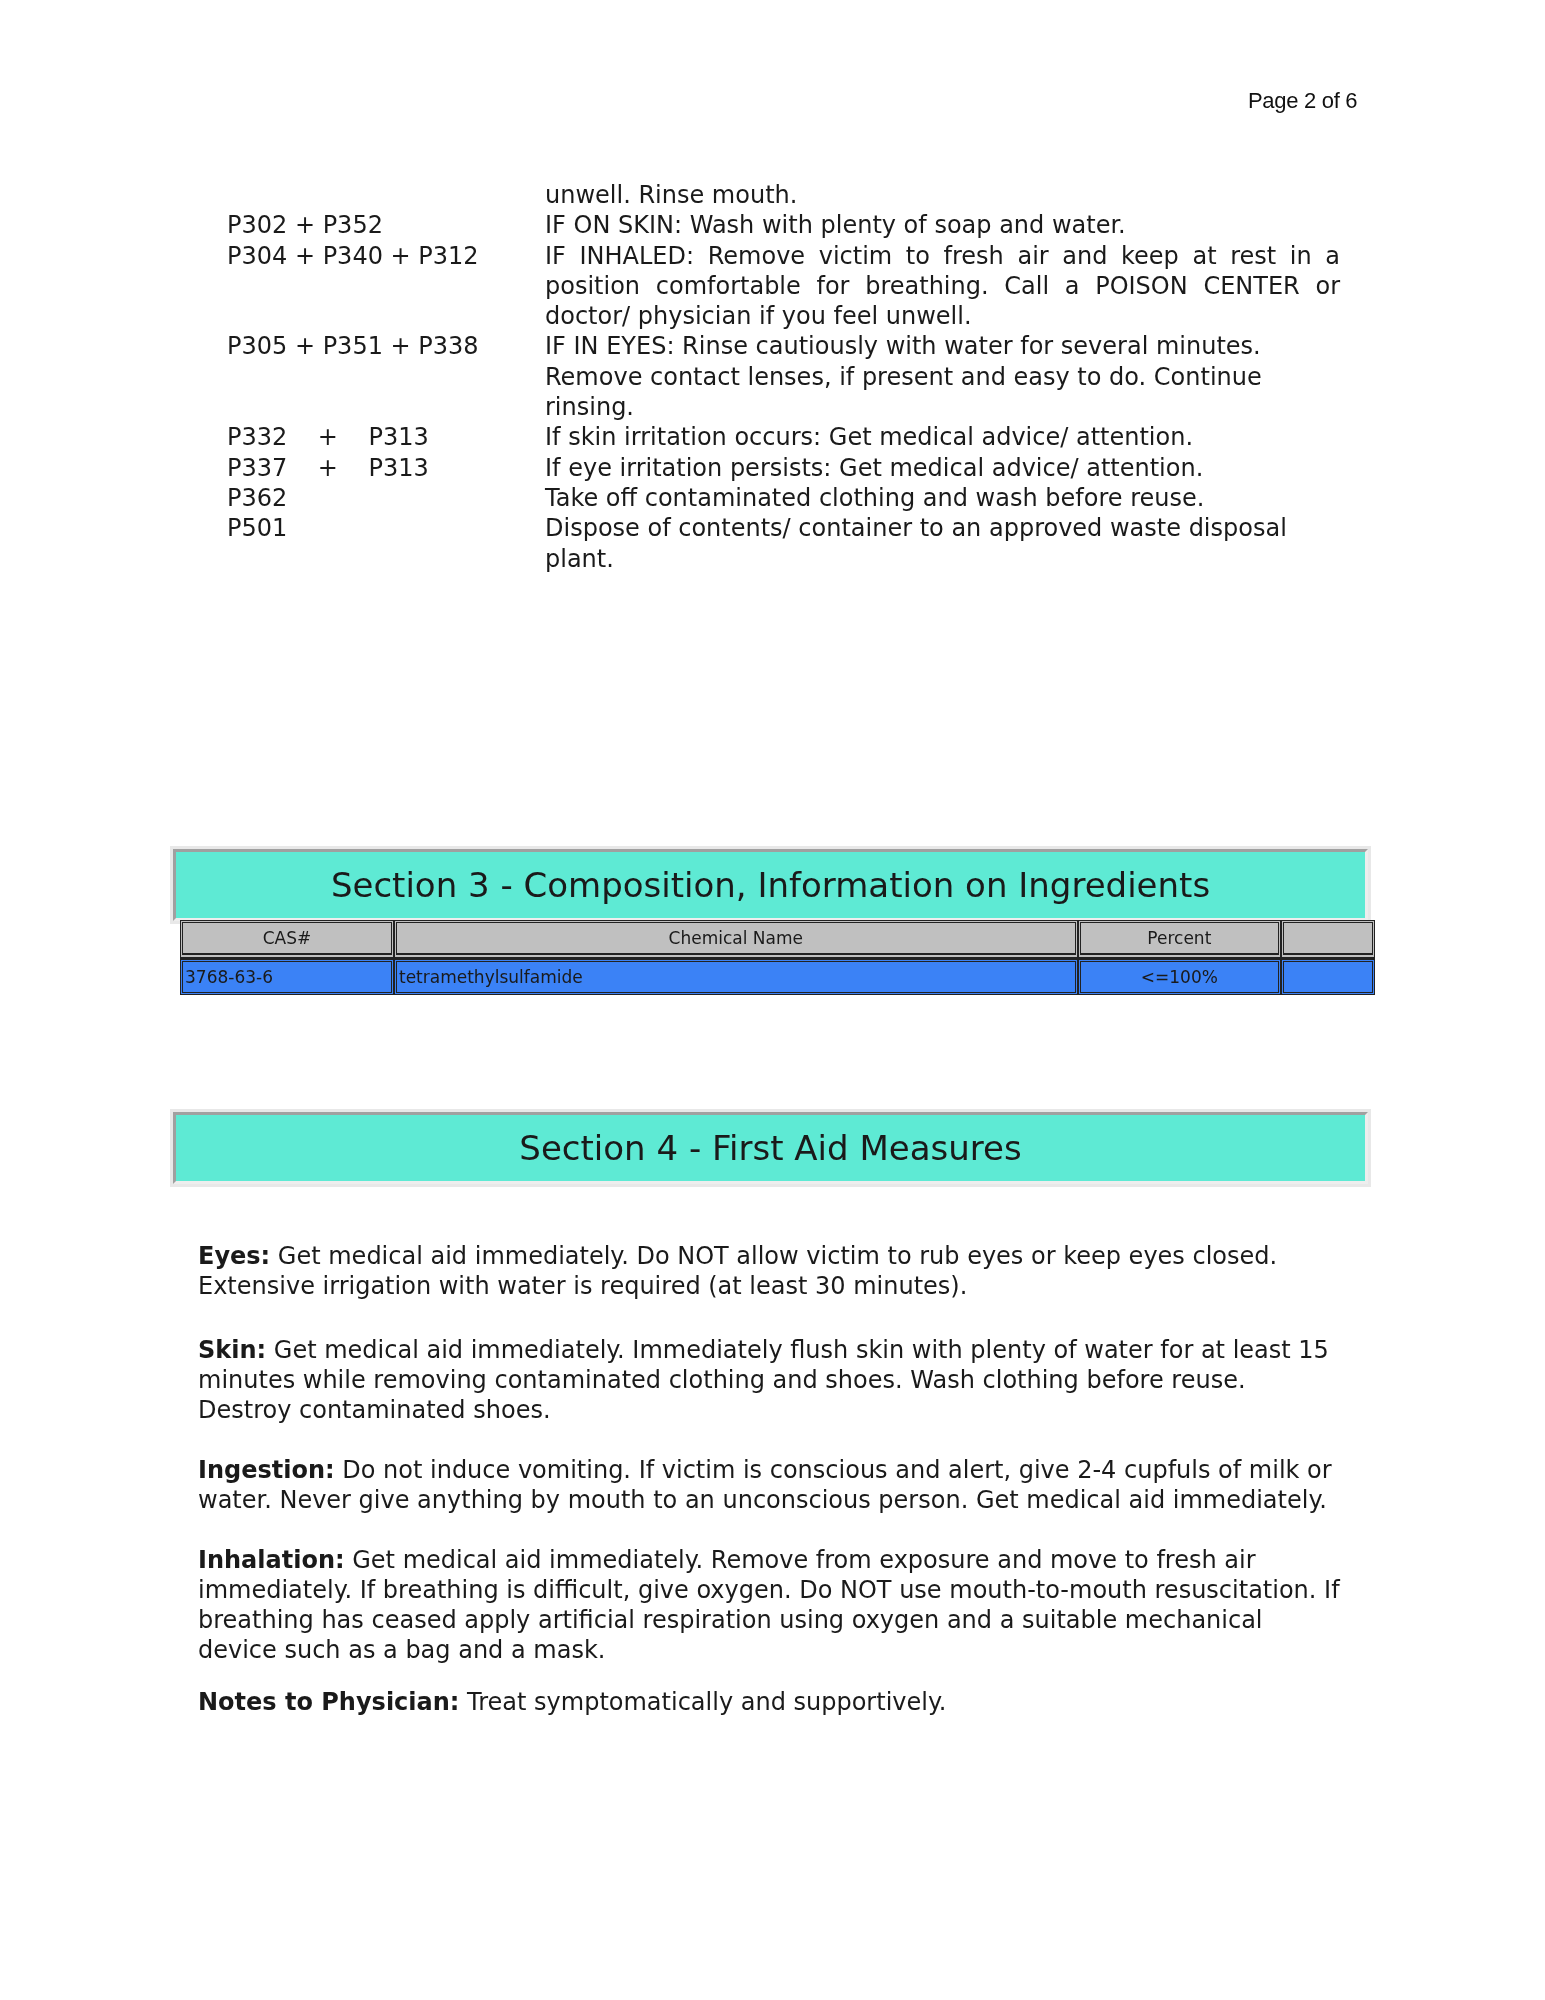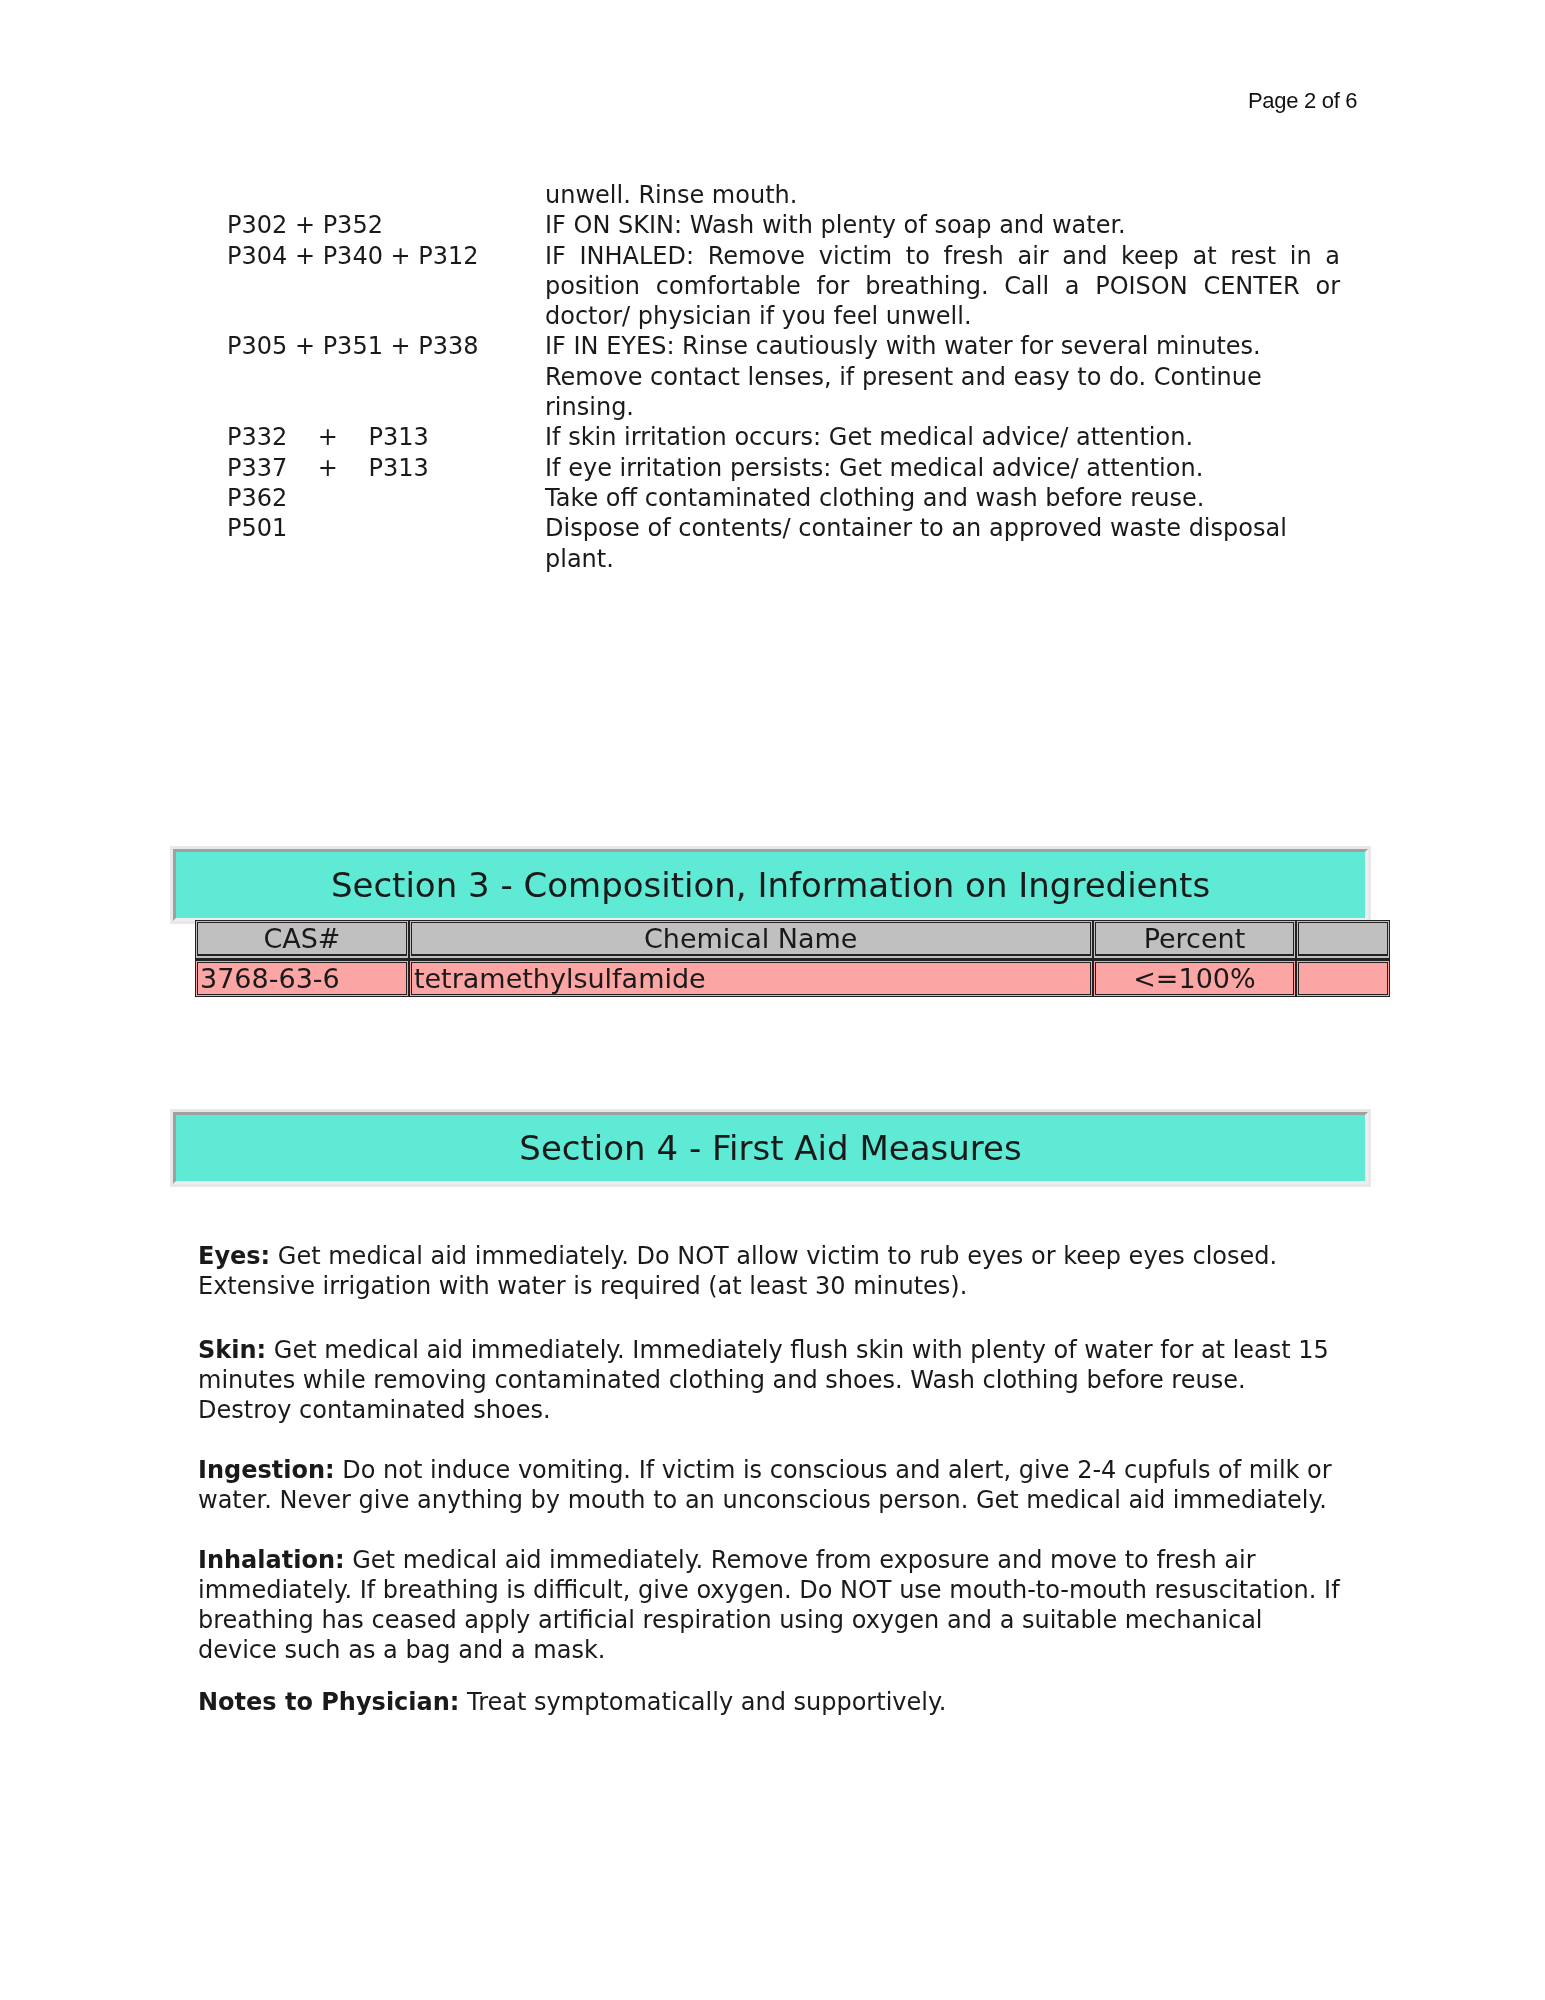--- a/index.html
+++ b/index.html
@@ -27,32 +27,32 @@
     border-top: 3px solid #a0a0a0; border-left: 3px solid #a0a0a0;
     border-right: 3px solid #eeeeee; border-bottom: 3px solid #eeeeee;
     box-shadow: 0 0 0 3px #e8e8e8;
     text-align: center; font-size: 34px; color: #1a1a1a;
     box-sizing: border-box;
   }
   .sec3 { top: 849px; height: 72px; line-height: 66px; }
   .sec4 { top: 1112px; height: 72px; line-height: 66px; }
 
   table.ingredients {
-    position: absolute; left: 195px; top: 920px; width: 1195px;
+    position: absolute; left: 180px; top: 920px; width: 1195px;
     border-collapse: separate; border-spacing: 0;
-    font-size: 27px;
+    font-size: 17px;
   }
   table.ingredients th, table.ingredients td {
     border: 3px double #222; padding: 0 2px; height: 30px;
   }
   table.ingredients th {
     background: #c0c0c0; font-weight: normal; text-align: center;
     border-bottom-width: 6px;
   }
-  table.ingredients td { background: #fca5a5; }
+  table.ingredients td { background: #3b82f6; }
   .c-cas { width: 206px; }
   .c-name { width: 680px; }
   .c-pct { width: 195px; text-align: center; }
   .c-extra { width: 85px; }
 
   .firstaid {
     position: absolute; left: 182px; top: 1225px; width: 1180px;
     font-size: 24px; line-height: 30px;
   }
   .fa-item { margin: 16px; }

